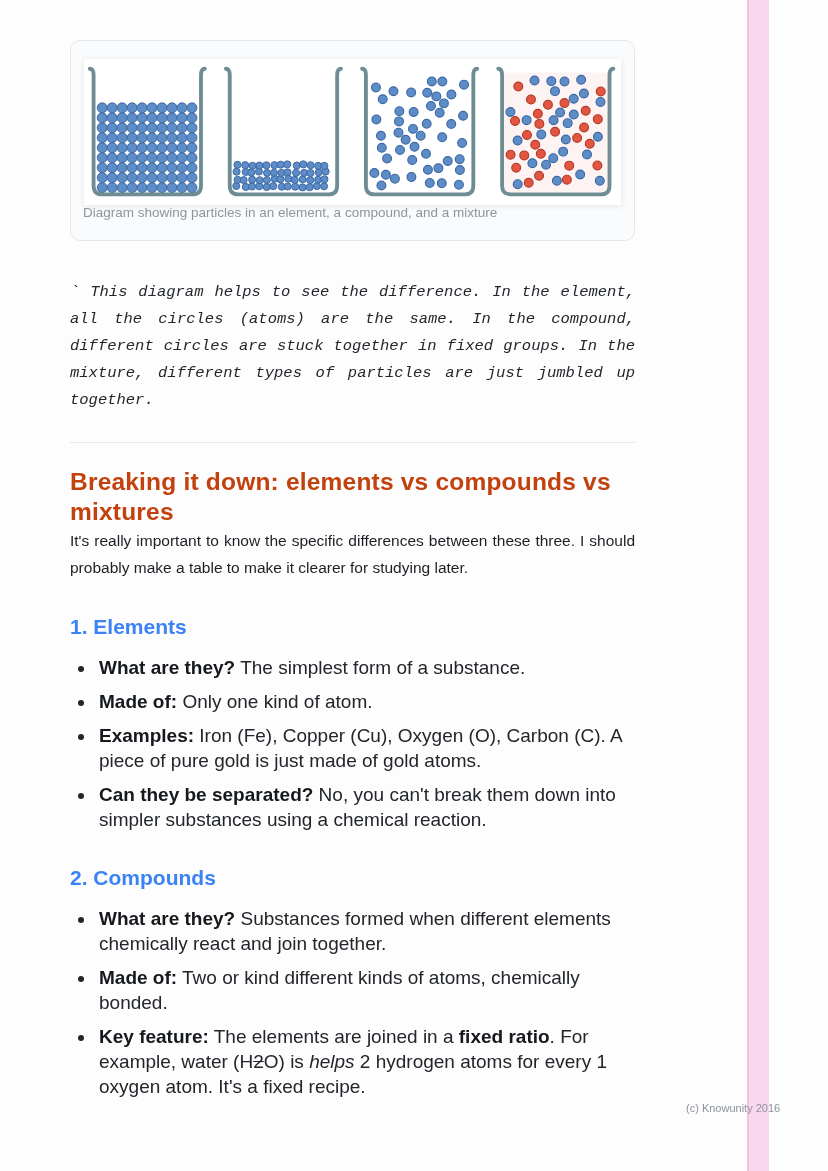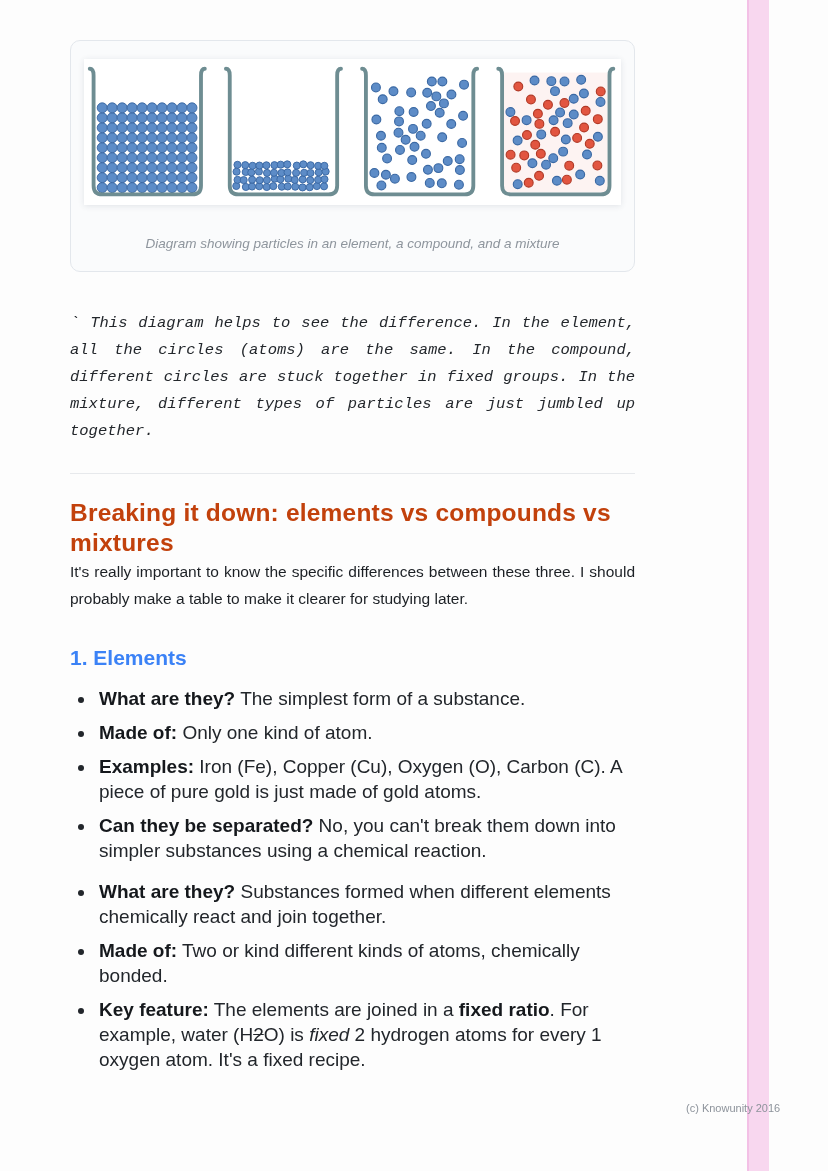--- a/index.html
+++ b/index.html
@@ -16,21 +16,21 @@
   .figure-card{
     margin-top:40px;border:1px solid #e3e7ec;border-radius:10px;
     background:#fafbfc;padding:18px 12px 20px;
   }
   .figure-img{
     background:#ffffff;width:537px;margin:0 auto;
     box-shadow:0 1px 6px rgba(40,60,80,.12);
   }
   .figure-img svg{display:block}
   figcaption{
-    margin-top:31px;text-align:center;font-style:italic;
+    margin-top:0;text-align:left;
     color:#8e959d;font-size:13.5px;
   }
   .note{
     margin-top:38px;font-style:italic;font-size:15.5px;line-height:27px;
     text-align:justify;color:#23272c;font-family:Liberation Mono, monospace;
   }
   hr.divider{margin:28px 0 0;border:none;border-top:1px solid #e7e9ec}
   h1.section-heading{
     margin-top:24px;font-size:24.5px;line-height:30px;
     color:#c2410c;font-weight:bold;letter-spacing:.2px;
@@ -318,22 +318,23 @@
     <p class="intro">It's really important to know the specific differences between these three. I should probably make a table to make it clearer for studying later.</p>
 
     <h2 class="subheading">1. Elements</h2>
     <ul class="bullets">
       <li><strong>What are they?</strong><span> The simplest form of a substance.</span></li>
       <li><strong>Made of:</strong><span> Only one kind of atom.</span></li>
       <li><strong>Examples:</strong><span> Iron (Fe), Copper (Cu), Oxygen (O), Carbon (C). A piece of pure gold is just made of gold atoms.</span></li>
       <li><strong>Can they be separated?</strong><span> No, you can't break them down into simpler substances using a chemical reaction.</span></li>
     </ul>
 
+    <h2 class="subheading">2. Compounds</h2>
     <ul class="bullets">
       <li><strong>What are they?</strong><span> Substances formed when different elements chemically react and join together.</span></li>
       <li><strong>Made of:</strong><span> Two or kind different kinds of atoms, chemically bonded.</span></li>
-      <li><strong>Key feature:</strong><span> The elements are joined in a </span><strong>fixed ratio</strong><span>. For example, water (H</span><span class="strike">2</span><span>O) is </span><em>fixed</em><span> 2 hydrogen atoms for every 1 oxygen atom. It's a fixed recipe.</span></li>
+      <li><strong>Key feature:</strong><span> The elements are joined in a </span><strong>fixed ratio</strong><span>. For example, water (H</span><span class="strike">2</span><span>O) is </span><em>helps</em><span> 2 hydrogen atoms for every 1 oxygen atom. It's a fixed recipe.</span></li>
     </ul>
 
   </div>
 
   <div class="footer">(c) Knowunity 2016</div>
 </div>
 
 </body></html>

